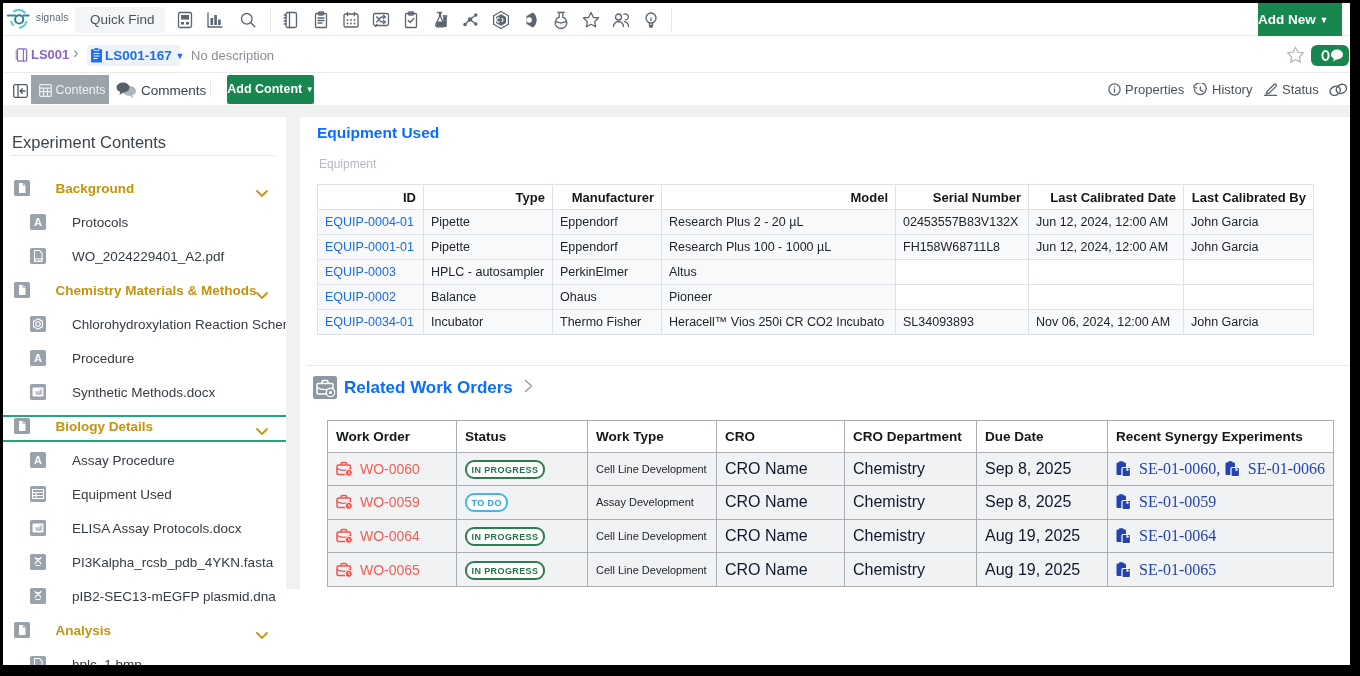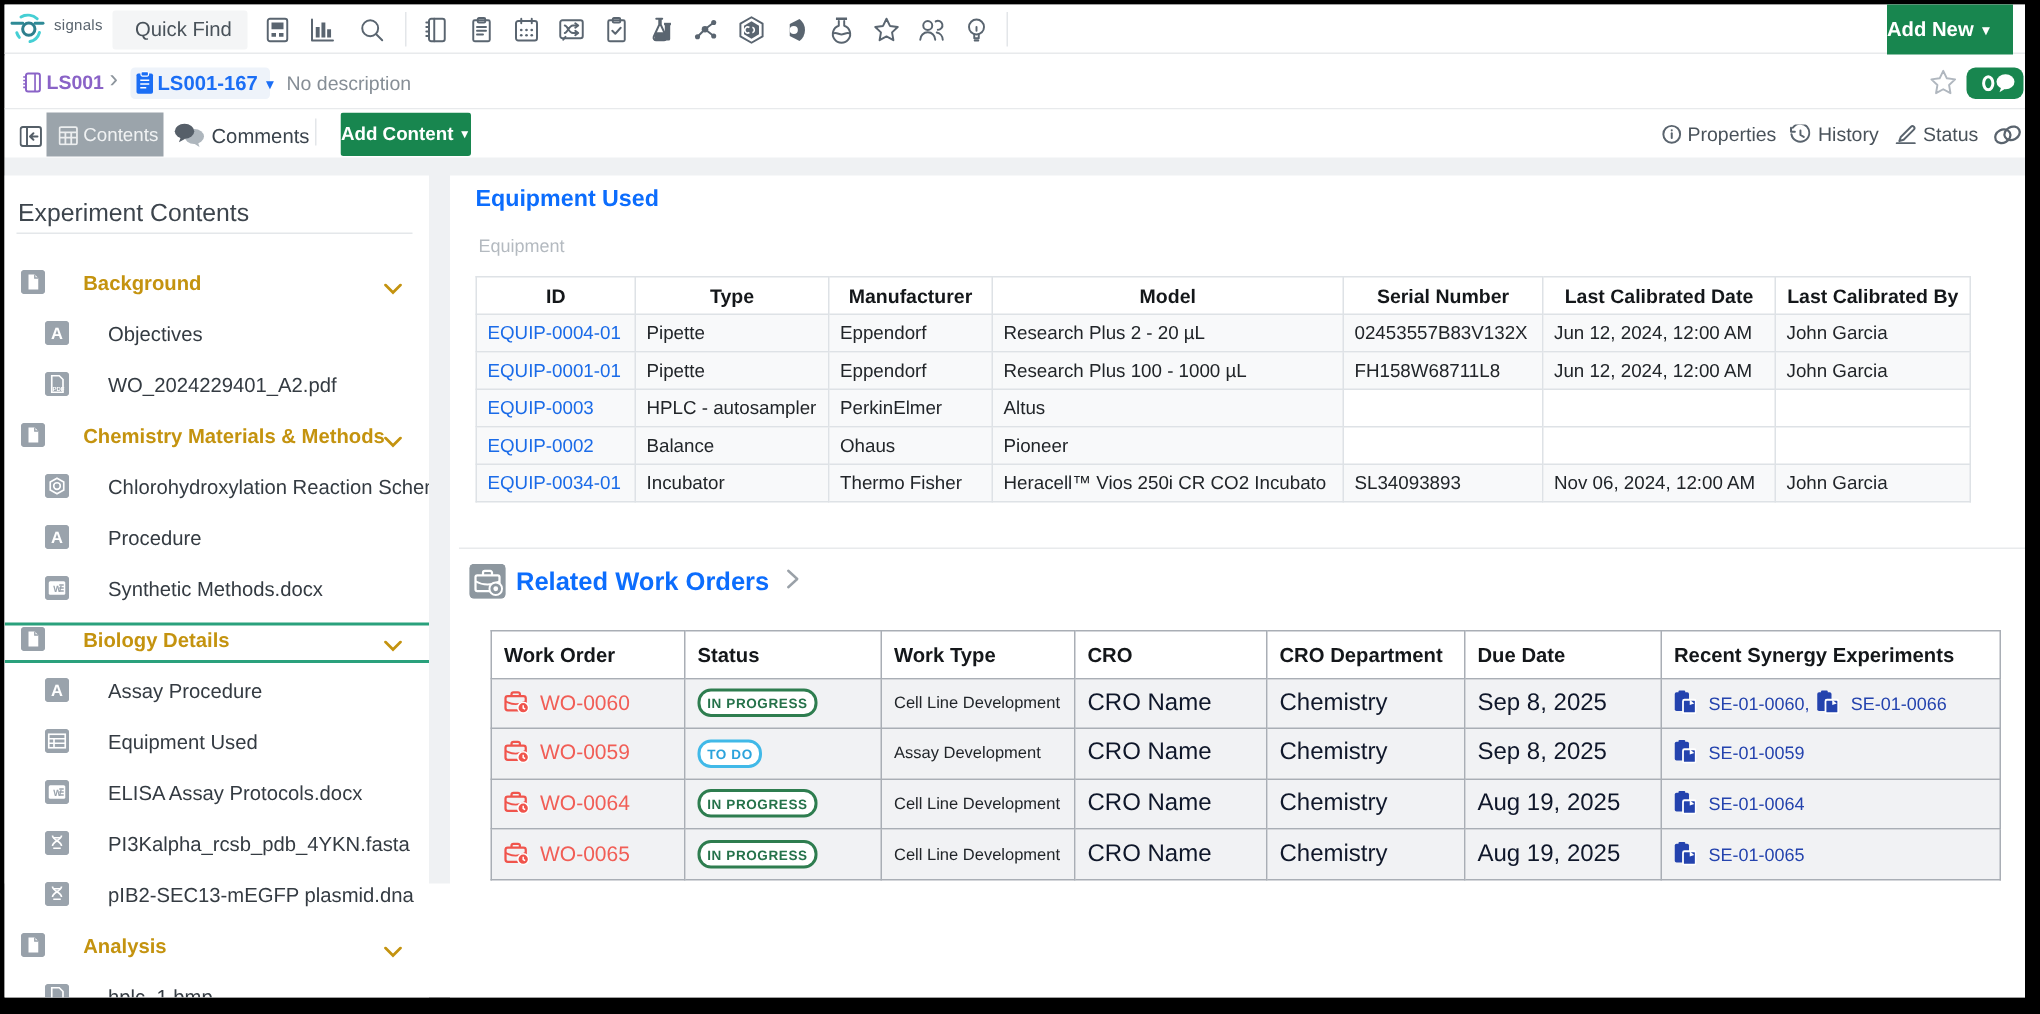--- a/index.html
+++ b/index.html
@@ -35,33 +35,33 @@
 .sbrow.item { padding-left:27px; }
 .sbrow .txt { margin-left:26px; font-size:13.5px; color:#343b42; white-space:nowrap; }
 .sbrow.sec .txt { color:#c4930f; font-weight:bold; }
 .chev { position:absolute; right:18px; top:50%; margin-top:-4px; }
 .gico { width:16px; height:16px; background:#9aa3ac; border-radius:2.5px; flex:none; display:flex; align-items:center; justify-content:center; color:#fff; }
 
 #h-equip { position:absolute; left:314px; top:19px; font-size:15.5px; font-weight:bold; color:#0c6dfd; }
 #l-equip { position:absolute; left:316px; top:52px; font-size:12px; color:#b4bac0; }
 table { border-collapse:collapse; table-layout:fixed; }
 #tbl-equip { position:absolute; left:314px; top:79px; width:996px; font-size:13px; }
-#tbl-equip th { border:1px solid #dee2e6; background:#fff; height:25px; padding:0 7px; text-align:center; font-size:13px; color:#14171a; }
+#tbl-equip th { border:1px solid #dee2e6; background:#fff; height:25px; padding:0 7px; text-align:right; font-size:13px; color:#14171a; }
 #tbl-equip td { border:1px solid #dee2e6; background:#f8f9fa; height:25.1px; padding:0 7px; color:#212529; white-space:nowrap; overflow:hidden; font-size:12.5px; }
 #tbl-equip td.lnk { color:#1a6be8; } #tbl-equip td.emp { background:#fff; }
 #main-hr { position:absolute; left:303px; top:260px; width:1044px; height:1px; background:#e8eaec; }
 #rwo-ico { position:absolute; left:310px; top:271px; width:24px; height:23px; background:#8d979f; border-radius:3px; }
 #h-rwo { position:absolute; left:341px; top:273px; font-size:17px; font-weight:bold; color:#0c6dfd; }
 #tbl-wo { position:absolute; left:324px; top:315px; width:1006px; }
 #tbl-wo th { border:1px solid #a9aeb5; background:#fff; height:31.5px; padding:0 8px; text-align:left; font-size:13.5px; color:#14171a; }
 #tbl-wo td { border:1px solid #a9aeb5; background:#f1f2f4; height:33.6px; padding:0 8px; white-space:nowrap; overflow:hidden; }
 .badge { display:inline-block; border:2px solid #2e7d4f; border-radius:9px; padding:3px 4.5px 2px; font-size:9px; font-weight:bold; color:#25724a; background:#fff; letter-spacing:.4px; }
 .badge.todo { border-color:#41b9e8; color:#2ba3dc; }
 .wolnk { color:#f15e56; font-size:14px; }
-.selnk { color:#2443ae; font-size:12px; }
+.selnk { color:#2443ae; font-size:16px;font-family:Liberation Serif, serif; }
 .cell12 { font-size:16px; color:#0f172a; } .cell11 { font-size:11px; color:#212529; }
 </style>
 </head>
 <body>
 <div id="frame">
 
   <div id="navbar">
     <div class="ab" id="logo" style="left:4px;top:6px;"><svg width="25" height="20" viewBox="0 0 25 20">
           <path d="M0.8 6.5h7.4" stroke="#2e8a96" stroke-width="1.9" stroke-linecap="round"></path>
           <path d="M16.4 6.5h5.3" stroke="#2e8a96" stroke-width="1.9" stroke-linecap="round"></path>
@@ -272,21 +272,21 @@
                 <path d="M1 1l5 5 5-5" fill="none" stroke="#c4930f" stroke-width="1.8" stroke-linecap="round"></path>
               </svg></span>
           </div>
         <div class="sbrow item">
             <span class="gico">
               <svg width="16" height="16" viewBox="0 0 16 16">
                 <rect width="16" height="16" rx="2.5" fill="#9aa3ac"></rect>
                 <text x="8" y="12" font-size="11" font-weight="bold" fill="#fff" text-anchor="middle" font-family="Liberation Sans">A</text>
               </svg>
             </span>
-            <span class="txt">Objectives</span>
+            <span class="txt">Protocols</span>
           </div>
         <div class="sbrow item">
             <span class="gico">
               <svg width="16" height="16" viewBox="0 0 16 16">
                 <rect width="16" height="16" rx="2.5" fill="#9aa3ac"></rect>
                 <path d="M4.5 2.5h5l2.5 2.5v8.5h-7.5z" fill="none" stroke="#fff" stroke-width="1.1"></path>
                 <text x="9" y="12.5" font-size="4" font-weight="bold" fill="#fff" text-anchor="middle" font-family="Liberation Sans">PDF</text>
               </svg>
             </span>
             <span class="txt">WO_2024229401_A2.pdf</span>

